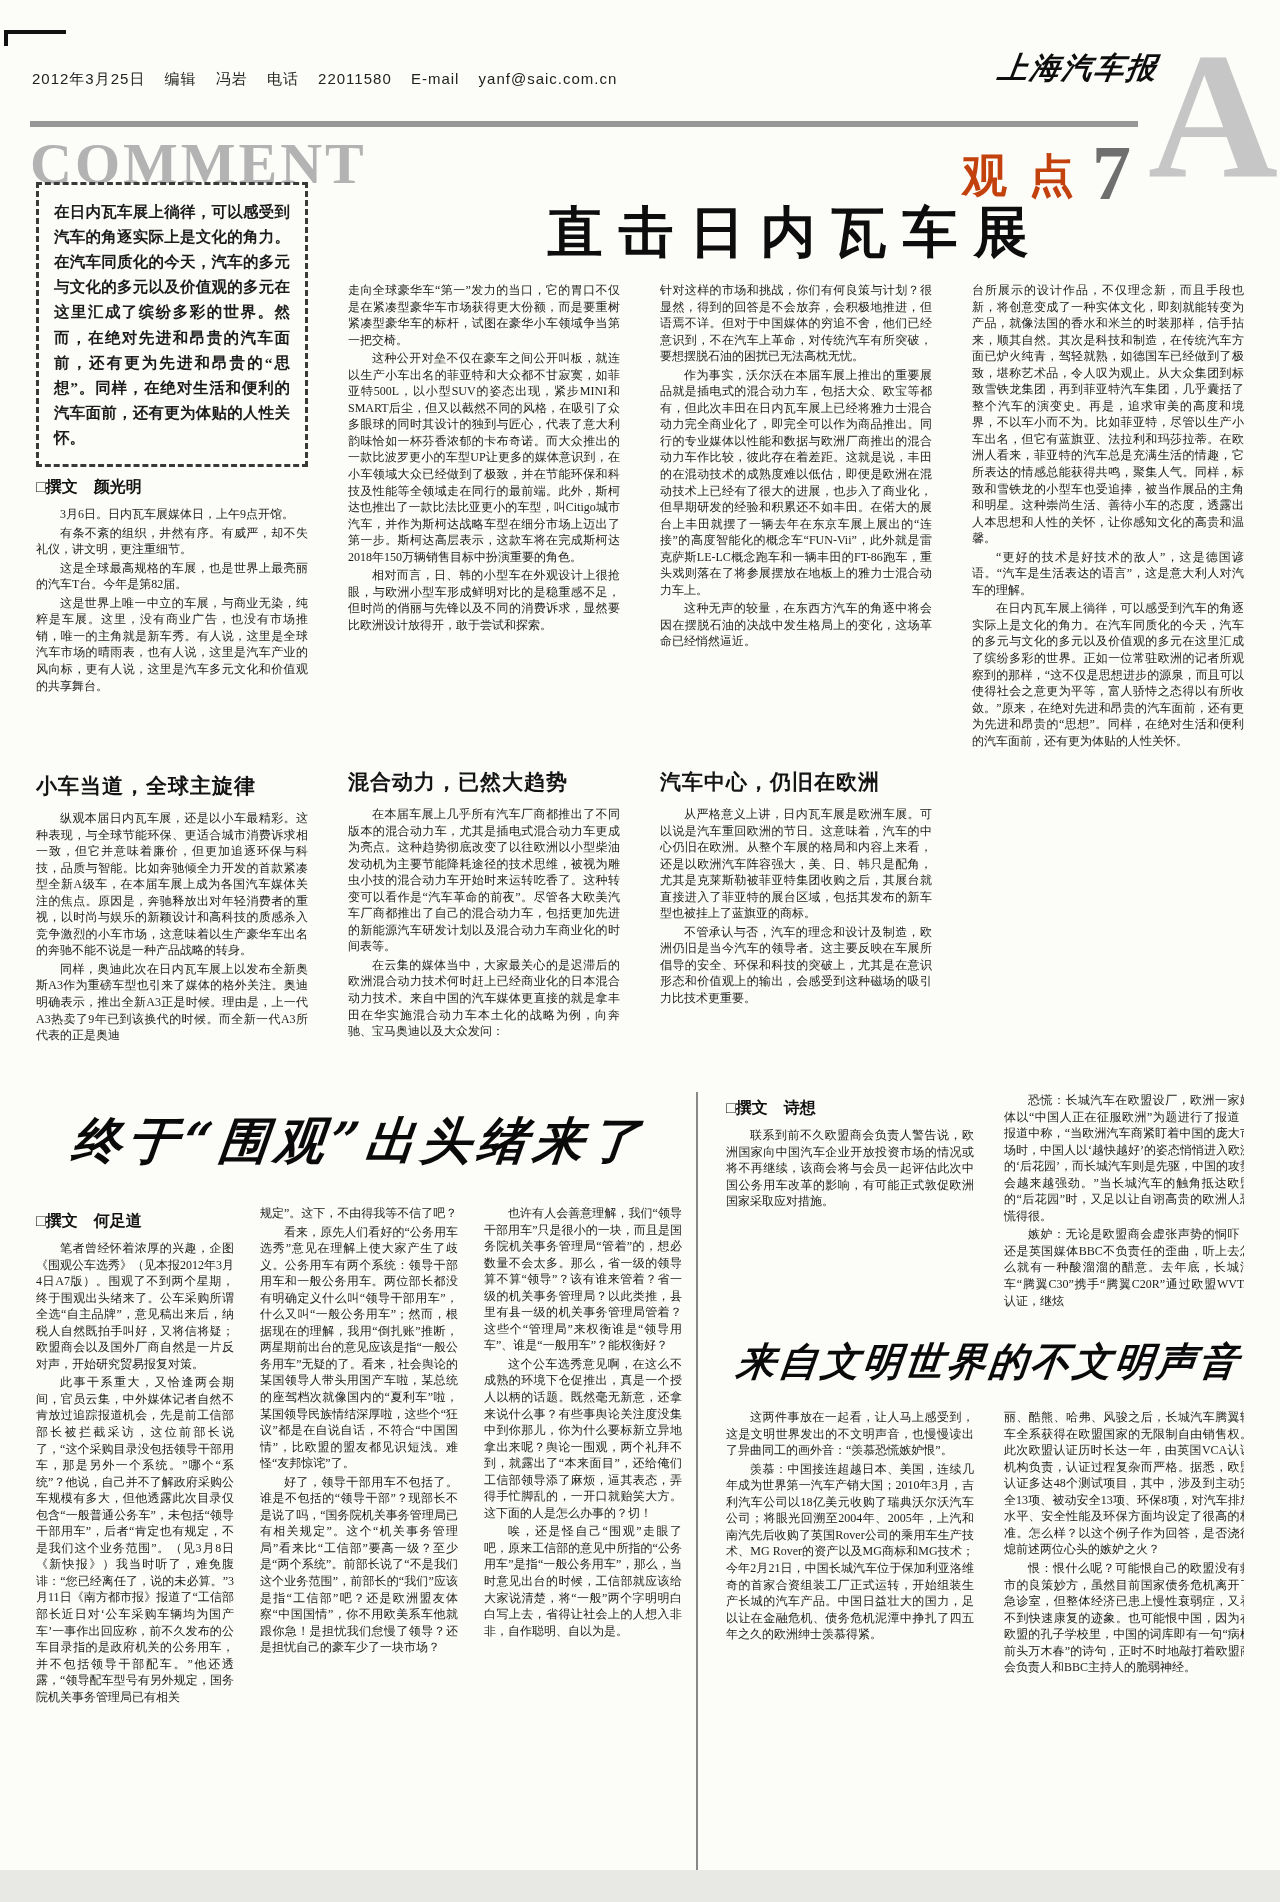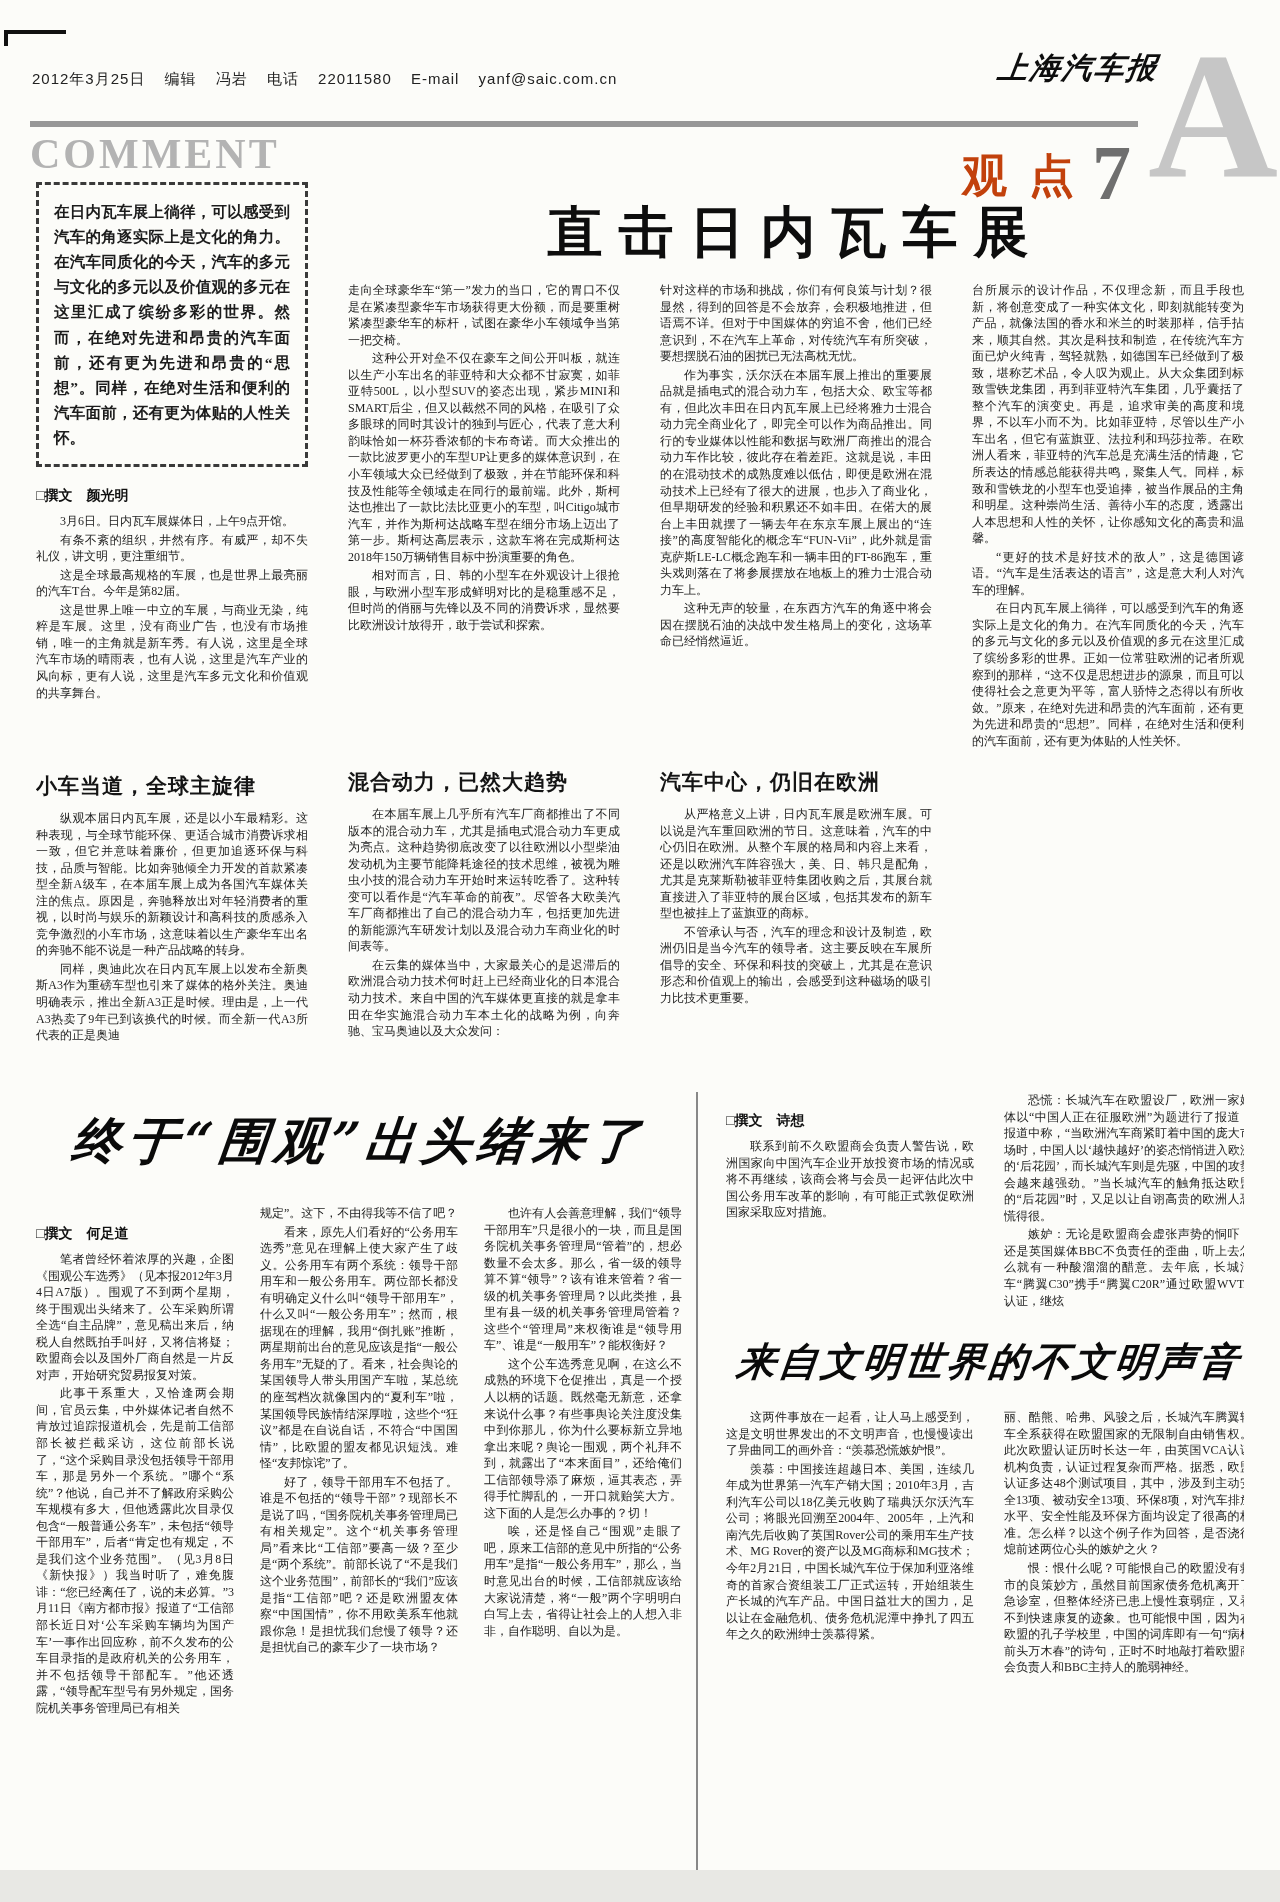--- a/index.html
+++ b/index.html
@@ -16,39 +16,39 @@
   
   .infoline { position:absolute; top:70px; left:32px; font-family:"Liberation Sans",sans-serif;
     font-size:15px; color:#222; letter-spacing:1px; }
   .infoline span { margin-right:14px; }
   .masthead { position:absolute; top:48px; left:998px; font-size:30px; font-weight:900;
     font-style:italic; letter-spacing:2px; color:#0e0e0e; transform:skewX(-8deg); }
   .bigA { position:absolute; top:26px; right:2px; font-size:180px; line-height:1;
     color:#c6c6c6; font-family:"Liberation Serif",serif; font-weight:bold; }
   .hrule { position:absolute; top:121px; left:30px; width:1108px; height:6px; background:#979797; }
   .comment-en { position:absolute; top:130px; left:30px; font-family:"Liberation Serif",serif;
-    font-size:42px; letter-spacing:3px; color:#b3b3b3; font-weight:bold; }
+    font-size:58px; letter-spacing:3px; color:#b3b3b3; font-weight:bold; }
   .guandian { position:absolute; top:146px; left:962px; font-size:45px; font-weight:bold;
     color:#c2410c; letter-spacing:22px; }
   .num7 { position:absolute; top:128px; left:1092px; font-size:78px; font-weight:bold;
     color:#6f6f6f; font-family:"Liberation Serif",serif; }
 
   
   .main-sec { position:absolute; top:182px; left:36px; width:1208px; height:892px;
     overflow:hidden; display:flex; gap:40px; }
   .mcol { width:272px; flex:0 0 272px; }
   .main-right { flex:1; }
   .main-headline { text-align:center; font-size:55px; font-weight:700; letter-spacing:16px;
     color:#0d0d0d; padding:14px 0 18px 0; height:100px; }
   .main-right-cols { display:flex; gap:40px; }
 
   .leadbox { border:3px dashed #3a3a3a; padding:14px 15px; margin-bottom:10px;
     font-size:15.5px; font-weight:bold; line-height:1.62; text-align:justify; }
-  .byline { font-family:"Liberation Sans",sans-serif; font-weight:bold; font-size:14px;
-    margin:20px 0 8px 0; color:#111; }
+  .byline { font-family:"Liberation Sans",sans-serif; font-weight:bold; font-size:16px;
+    margin:6px 0 8px 0; color:#111; }
   .para { font-size:12px; line-height:1.38; text-align:justify; text-indent:2em;
     margin:0 0 2px 0; }
   .para.cont { text-indent:0; }
   .subhead { font-family:"Liberation Sans",sans-serif; font-weight:bold; font-size:21px;
     color:#141414; margin:12px 0 10px 0; letter-spacing:1px; }
   .pre1 { height:578px; overflow:hidden; }
   .pre2 { height:474px; overflow:hidden; }
 
   
   .bottom-sec { position:absolute; top:1092px; left:36px; width:1208px; height:778px;

